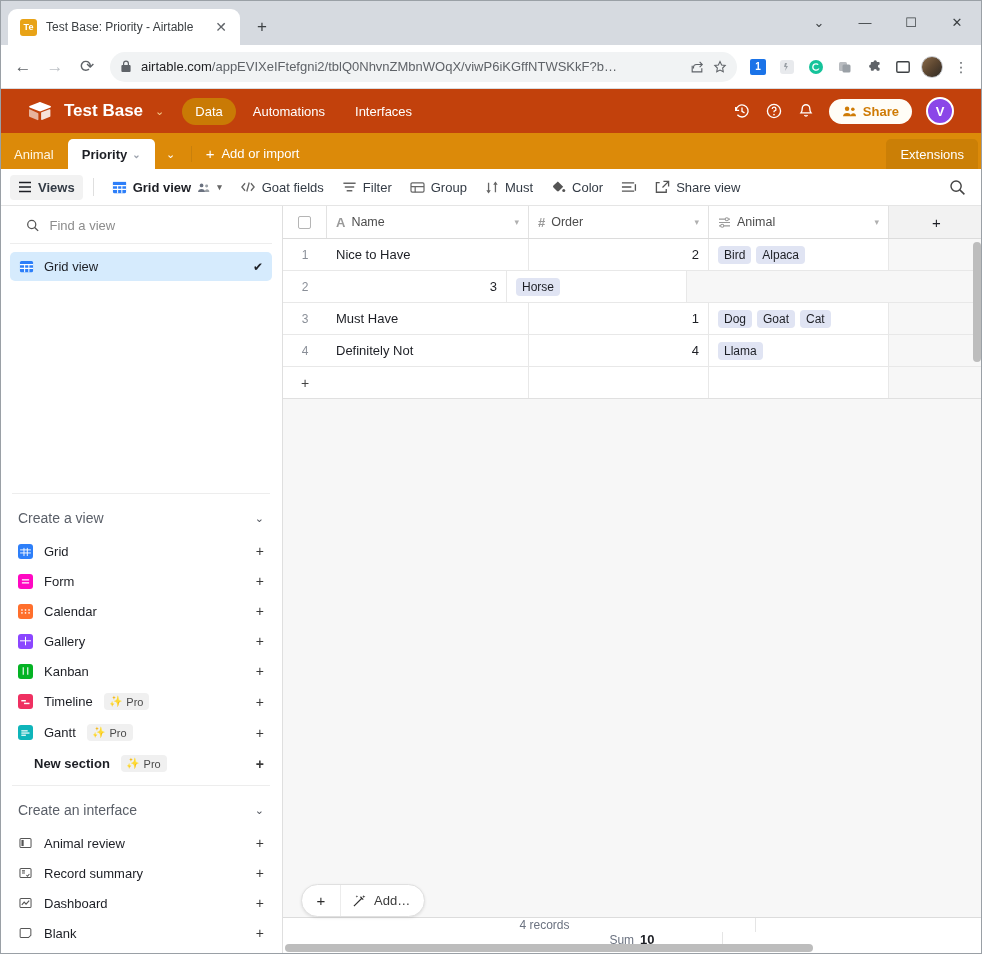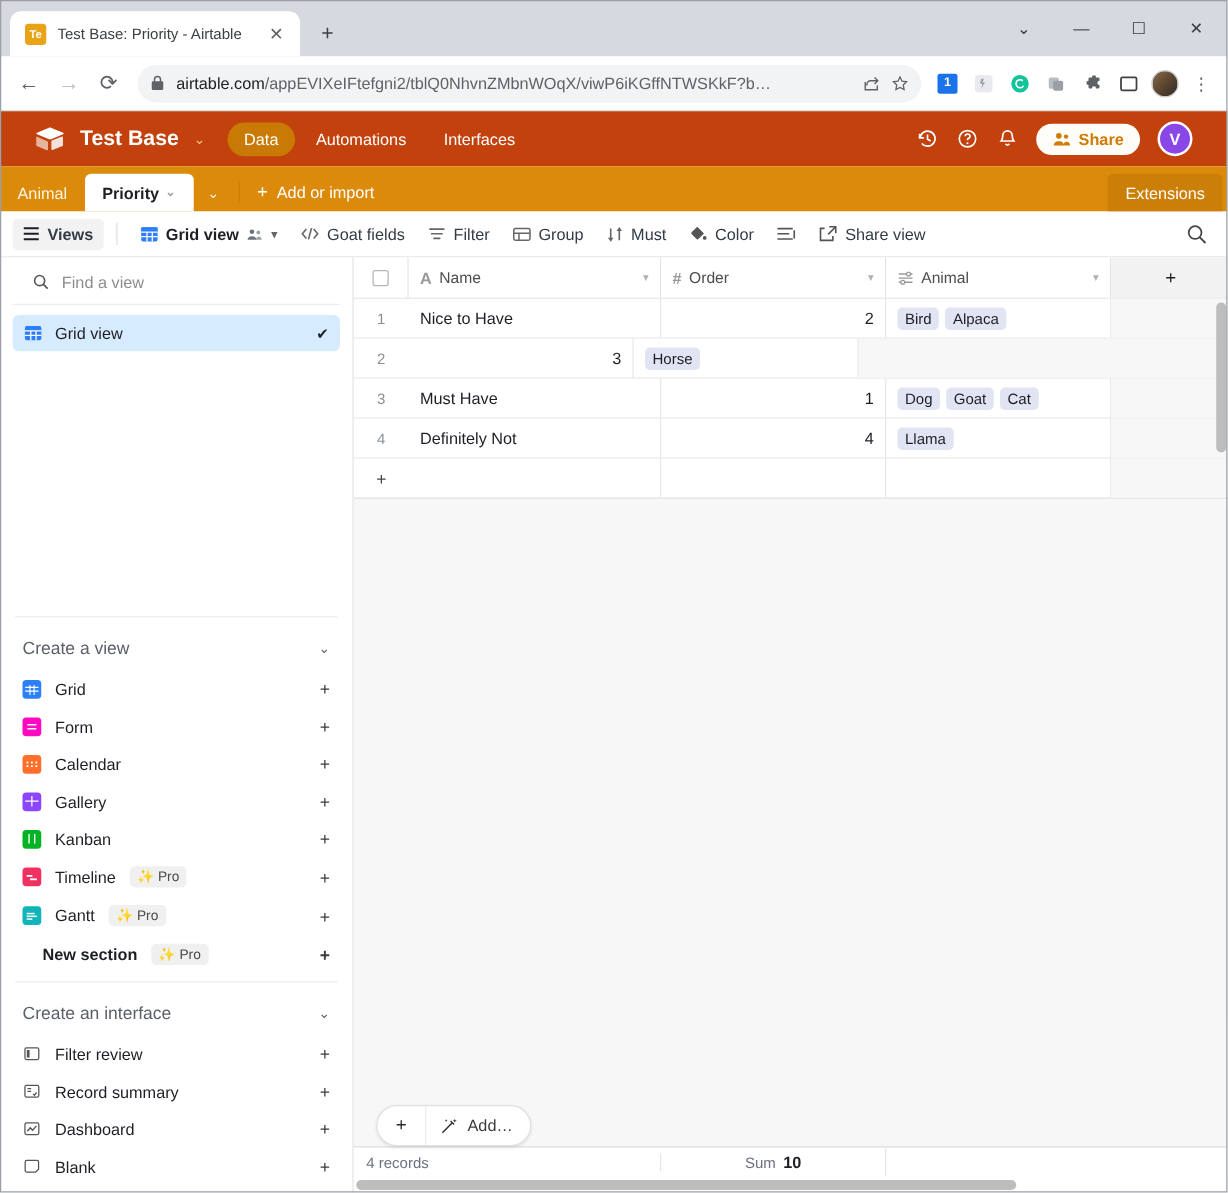--- a/index.html
+++ b/index.html
@@ -280,21 +280,21 @@
     width: 38px; display: flex; align-items: center; justify-content: center;
     font-size: 15px; color: #2b2b2b; height: 100%;
   }
   .add-pill .pdiv { width: 1px; height: 100%; background: #ececec; }
   .add-pill .pa {
     display: flex; align-items: center; gap: 7px; padding: 0 14px 0 11px;
     font-size: 13px; color: #3b3b3b; height: 100%;
   }
   .summary-bar {
     height: 24px; display: flex; border-top: 1px solid #dcdcdc;
-    background: #fff; font-size: 12px; color: #6b7280; align-items: center;
+    background: #fff; font-size: 12px; color: #6b7280; align-items: center; flex-direction: column;
   }
   .sum-left { width: 246px; padding-left: 10px; border-right: 1px solid #e5e5e5; }
   .sum-order {
     width: 180px; display: flex; align-items: center; justify-content: center;
     gap: 6px; border-right: 1px solid #e5e5e5; height: 100%;
   }
   .sum-order b { color: #1d1f25; font-size: 13px; font-weight: bold; }
   .sum-rest { flex: 1; }
   .hscroll-track {
     height: 13px; background: #fff; display: flex; align-items: center;
@@ -668,21 +668,21 @@
         <span class="sc">⌄</span>
       </div>
 
       <div class="sb-row">
         <span class="outline-icon">
           <svg width="13" height="12" viewBox="0 0 14 13">
               <rect x="1" y="1.5" width="12" height="10" rx="1.3" fill="none" stroke="#555" stroke-width="1.1"></rect>
               <rect x="2.6" y="3.2" width="2.4" height="6.6" fill="#555"></rect>
             </svg>
         </span>
-        <span>Filter review</span>
+        <span>Animal review</span>
         <span class="plus">+</span>
       </div>
 
       <div class="sb-row">
         <span class="outline-icon">
           <svg width="13" height="12" viewBox="0 0 14 13">
               <rect x="1" y="1.5" width="12" height="10" rx="1.3" fill="none" stroke="#555" stroke-width="1.1"></rect>
               <path stroke="#555" stroke-width="1.1" d="M3.2 4.2h3.2M3.2 6.6h3.2"></path>
               <path fill="none" stroke="#555" stroke-width="1.1" d="M8 8.8l1.2 1.2 2-2.4"></path>
             </svg>

